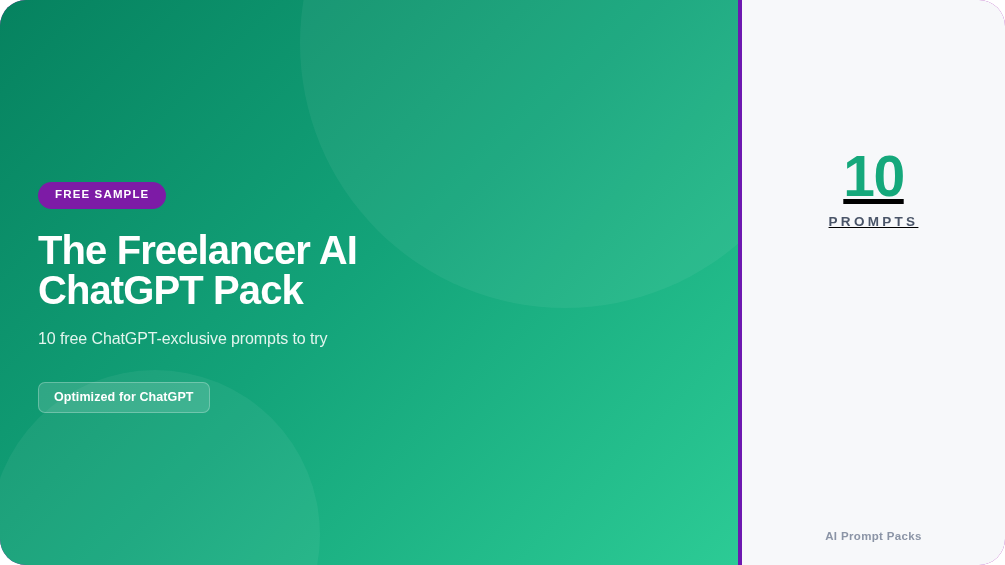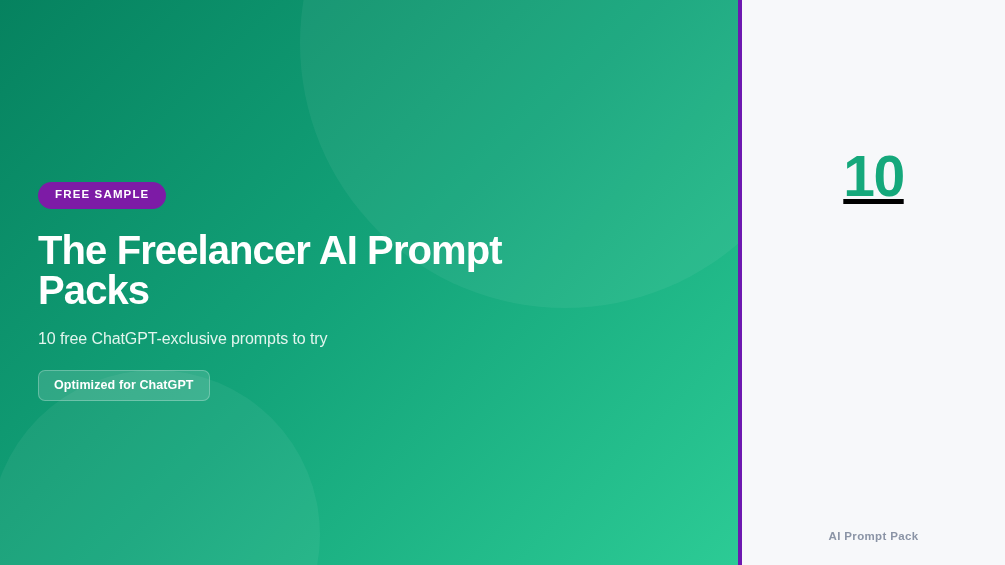--- a/index.html
+++ b/index.html
@@ -12,20 +12,21 @@
     -webkit-font-smoothing: antialiased;
   }
 
   #card {
     position: relative;
     width: 1005px;
     height: 565px;
     overflow: hidden;
     display: flex;
     background: #a21caf;
+    border-radius: 26px;
   }
 
   
   .hero {
     position: relative;
     width: 738px;
     height: 565px;
     overflow: hidden;
     background: linear-gradient(135deg, #06825f 0%, #13a379 48%, #2ccb95 100%);
     flex: 0 0 738px;
@@ -81,21 +82,21 @@
   .hero-sub {
     margin: 20px 0 0 0;
     color: #e2f5ee;
     font-size: 16px;
     font-weight: normal;
     letter-spacing: -0.1px;
   }
 
   .chip {
     display: inline-block;
-    margin-top: 22px;
+    margin-top: 34px;
     padding: 8px 15px 9px 15px;
     border-radius: 7px;
     background: rgba(255, 255, 255, 0.14);
     border: 1px solid rgba(255, 255, 255, 0.26);
     color: #ffffff;
     font-size: 12.5px;
     font-weight: bold;
     line-height: 1;
     letter-spacing: 0.1px;
   }
@@ -169,44 +170,45 @@
 
 <div id="card">
 
   <div class="hero">
     <div class="blob blob-tr"></div>
     <div class="blob blob-bl"></div>
 
     <div class="hero-content">
       <div class="badge">FREE SAMPLE</div>
 
-      <h1 class="hero-title">The Freelancer AI Prompt Packs</h1>
+      <h1 class="hero-title">The Freelancer AI ChatGPT Pack</h1>
 
       <p class="hero-sub">10 free ChatGPT-exclusive prompts to try</p>
 
       <div class="chip">Optimized for ChatGPT</div>
     </div>
   </div>
 
   <div class="divider"></div>
 
   <div class="panel">
 
     <div class="count-block">
       <div class="count-num">10</div>
+      <div class="count-label">PROMPTS</div>
     </div>
 
     <div class="features">
 
       
 
       
 
       
 
       
 
     </div>
 
-    <div class="panel-footer">AI Prompt Pack</div>
+    <div class="panel-footer">AI Prompt Packs</div>
   </div>
 
 </div>
 
 </body></html>

